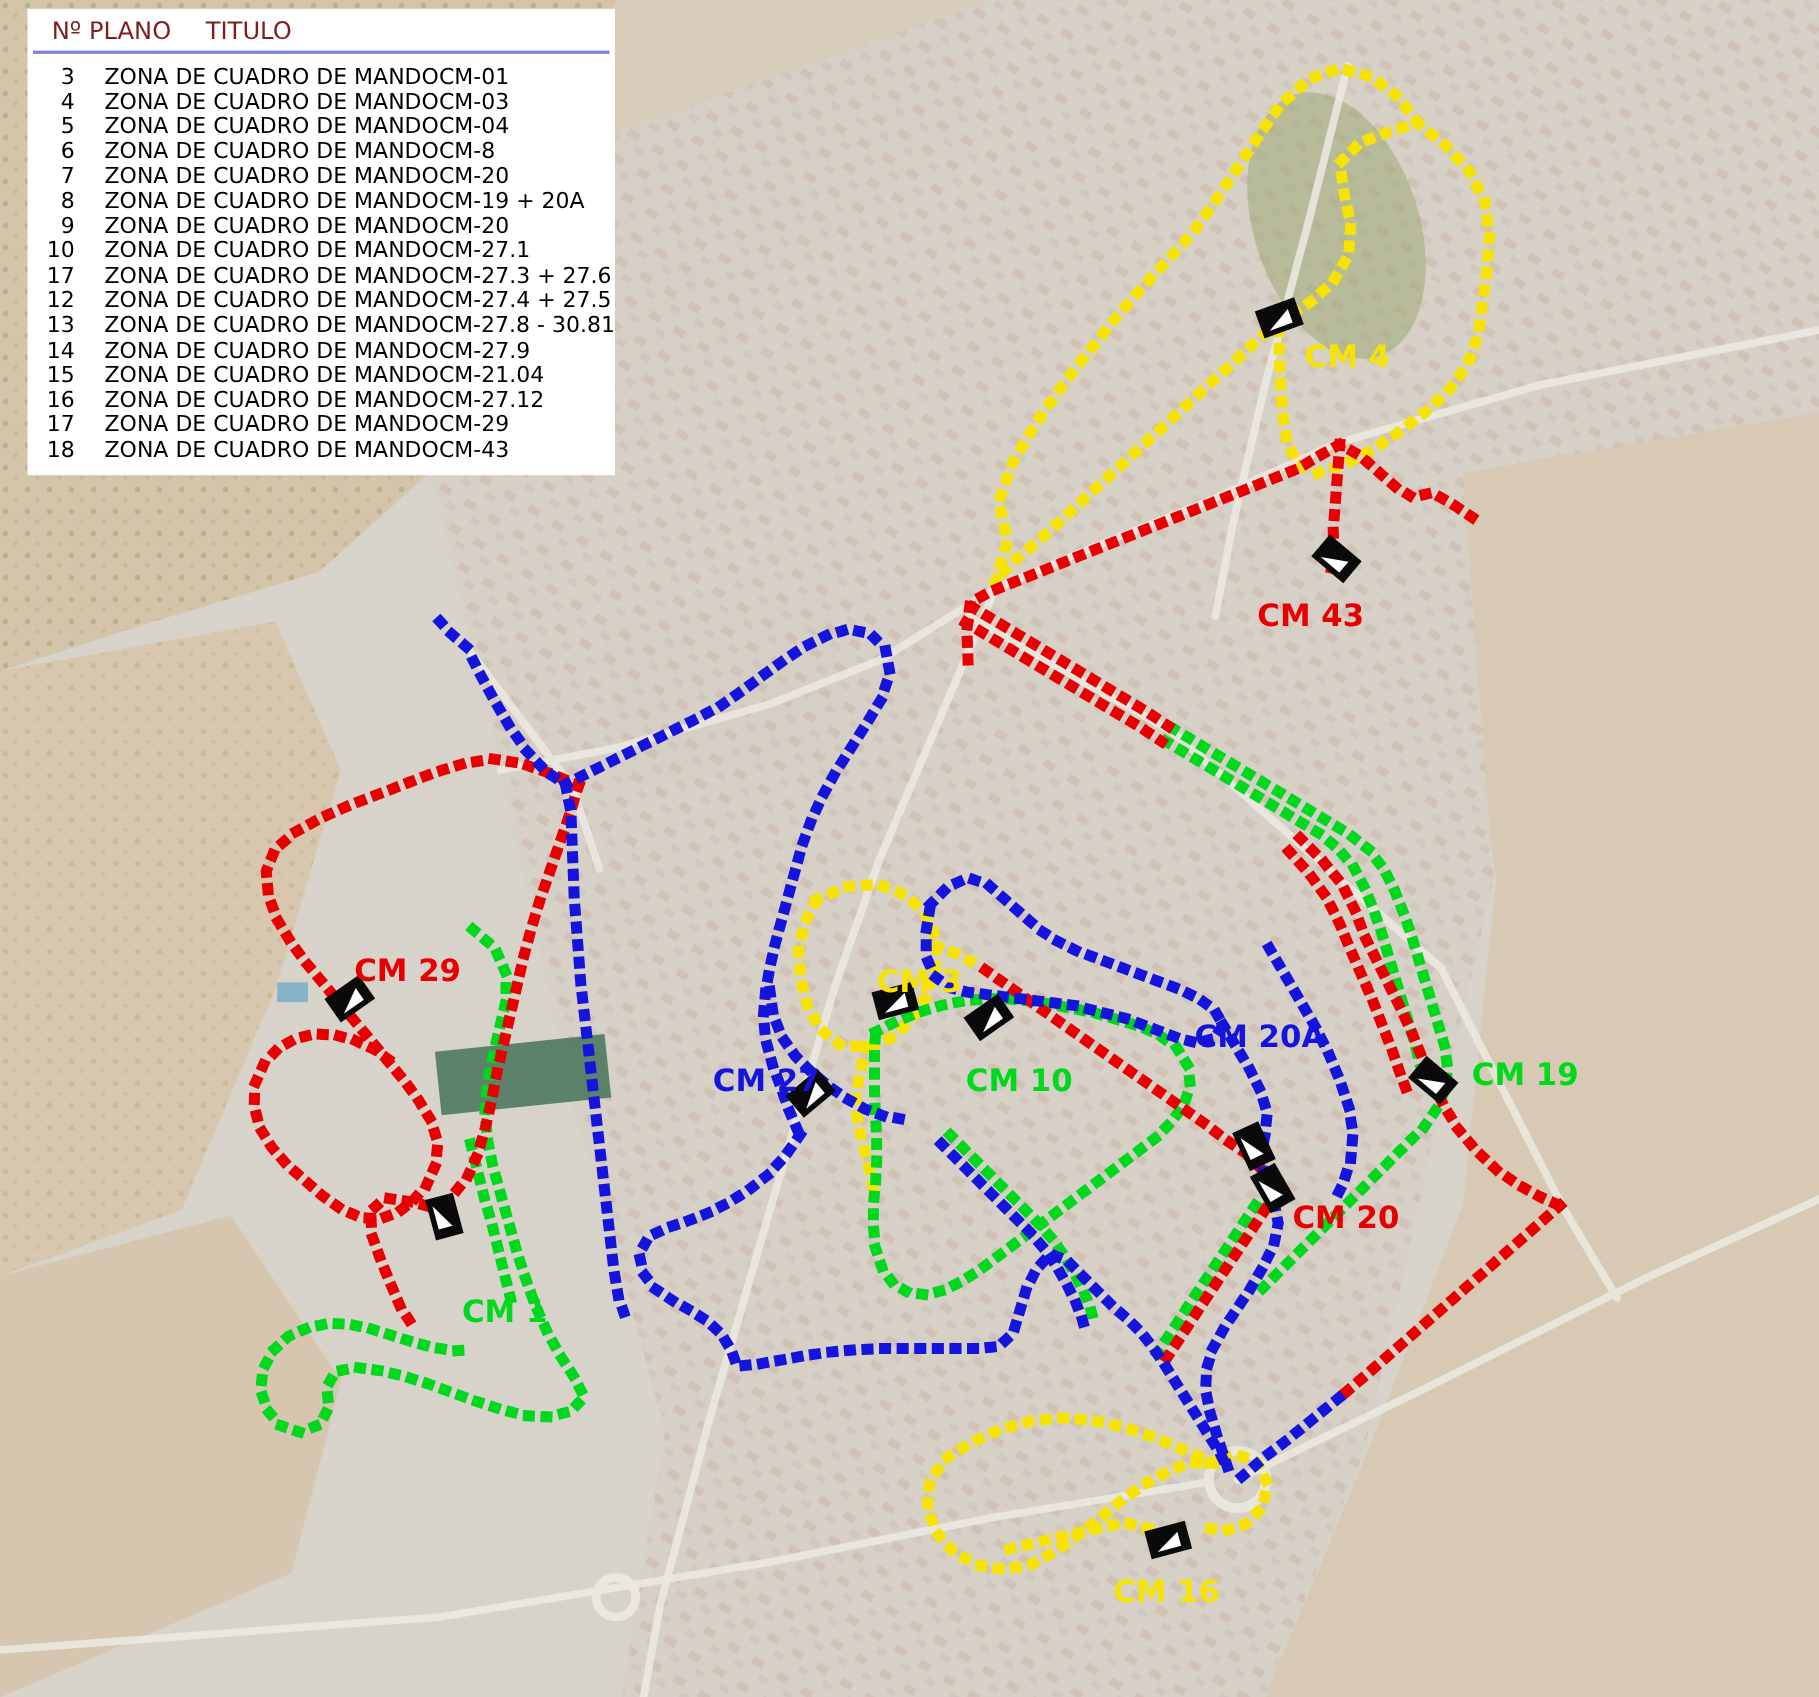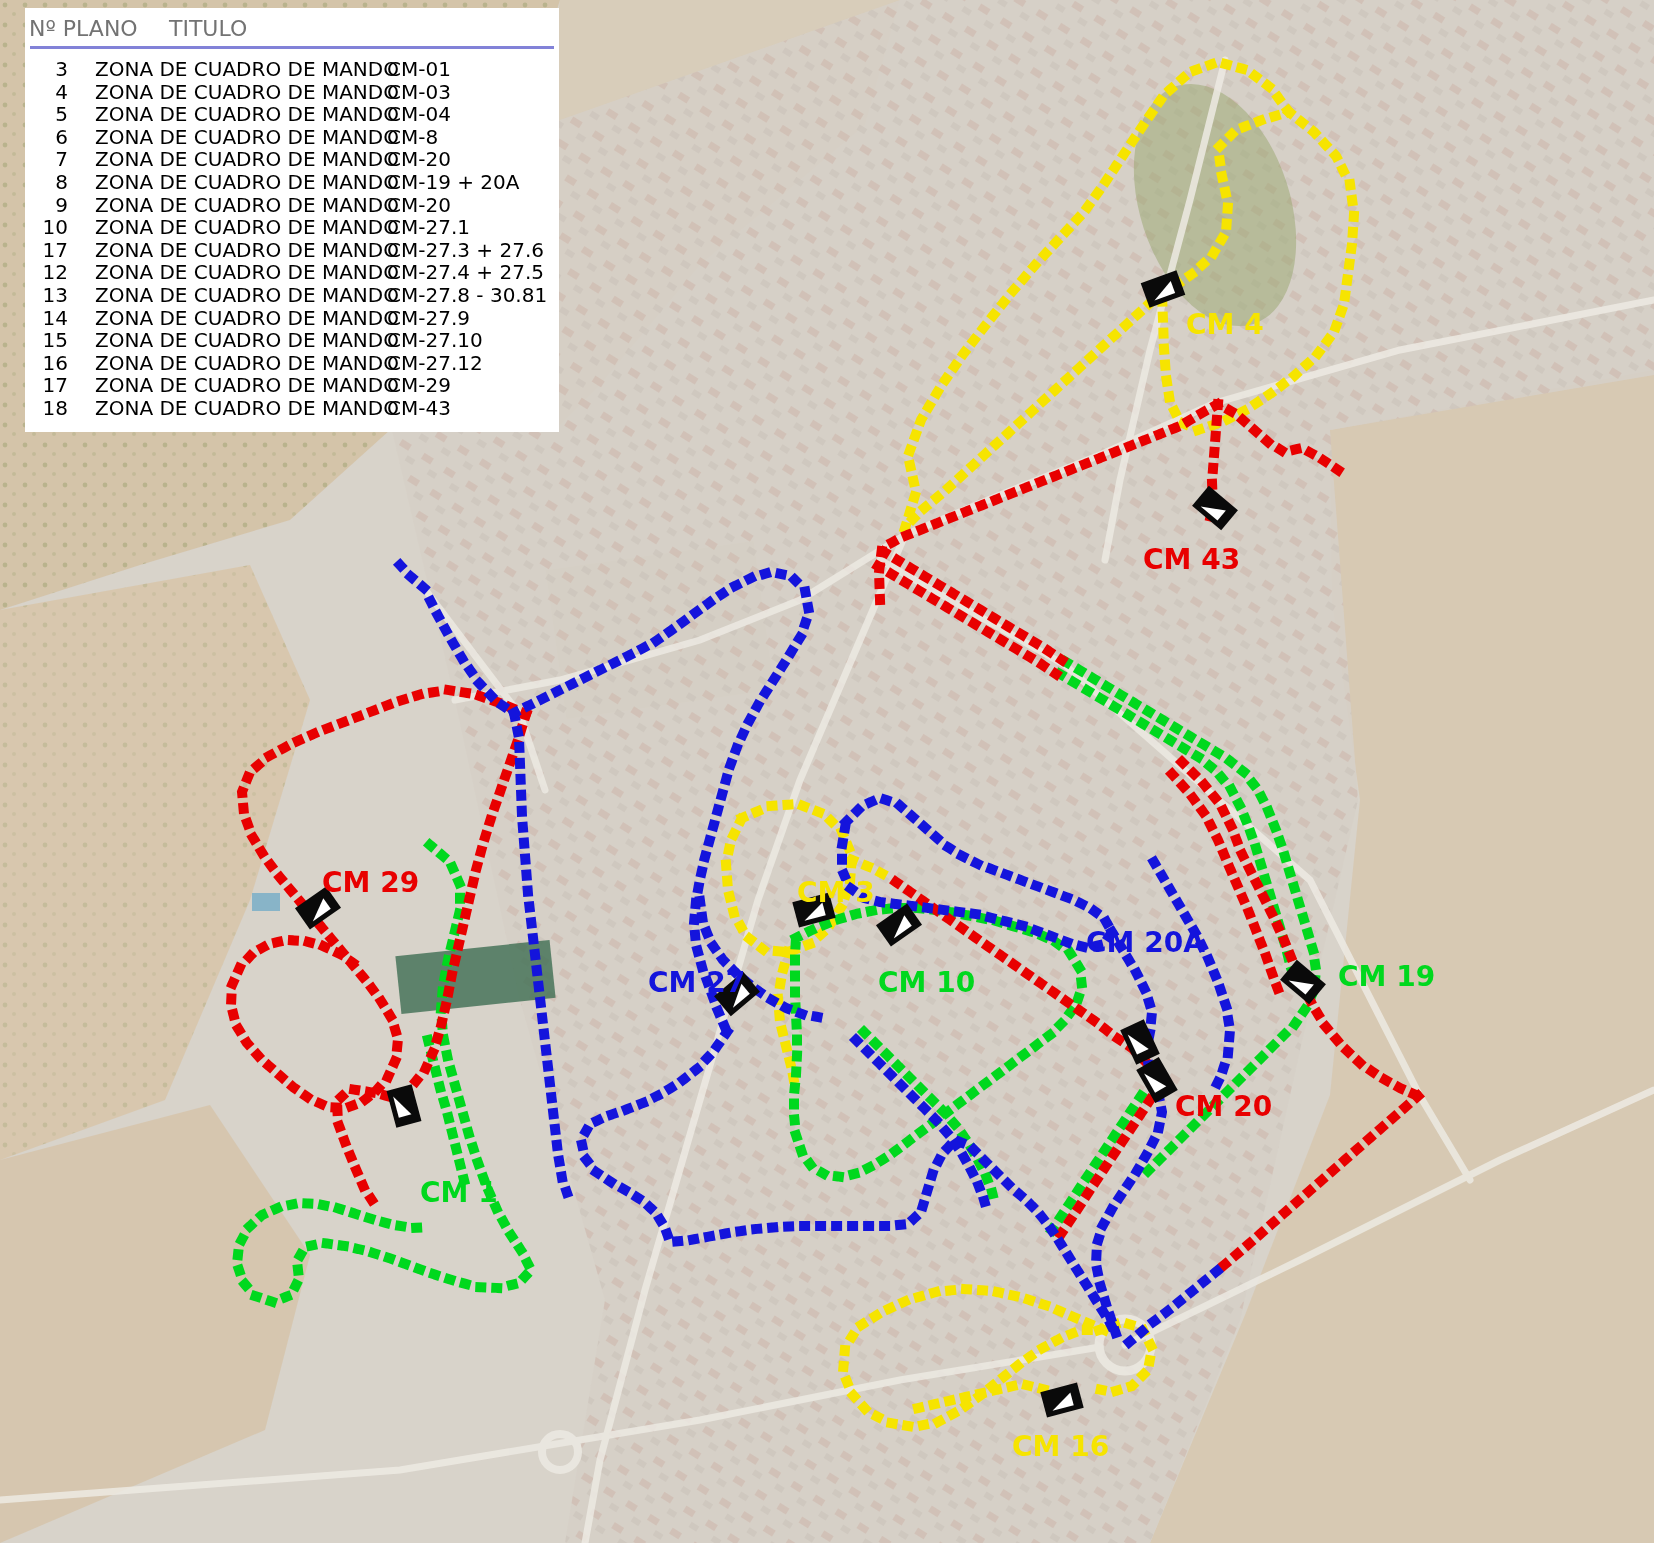--- a/index.html
+++ b/index.html
@@ -1,27 +1,27 @@
 <!DOCTYPE html>
 <html><head>
 <meta charset="utf-8">
 <style>
   html,body{margin:0;padding:0;background:#ffffff;}
   .stage{position:relative;width:1654px;height:1543px;overflow:hidden;
          font-family:"DejaVu Sans","Liberation Sans",sans-serif;background:#d8d3cb;}
   svg.map{position:absolute;left:0;top:0;}
   .legend{position:absolute;left:25px;top:8px;width:534px;background:#ffffff;
           padding:8px 0 12px 0;box-sizing:border-box;z-index:5;}
-  .legend-header{display:flex;font-size:22px;color:#737373;padding-left:4px;}
+  .legend-header{display:flex;font-size:22px;color:#7f1d1d;padding-left:22px;}
   .legend-header .c1{width:140px;}
   .legend-rule{border-bottom:3px solid #8282d8;margin:5px 0 9px 5px;width:524px;}
   .legend-row{display:flex;font-size:20px;line-height:22.6px;color:#000;}
   .lr-num{width:35px;margin-left:8px;text-align:right;}
   .lr-tit{margin-left:27px;width:292px;white-space:nowrap;}
-  .lr-cod{flex:1;white-space:nowrap;}
+  .lr-cod{flex:1;white-space:nowrap;margin-left:12px;}
 </style>
 </head>
 <body>
 
 <div class="stage">
 
   <svg class="map" width="1654" height="1543" viewBox="0 0 1654 1543">
     <defs>
       <pattern id="olv" width="20" height="20" patternUnits="userSpaceOnUse">
         <circle cx="5" cy="5" r="2.4" fill="#99a06c" opacity="0.65"></circle>
@@ -241,21 +241,21 @@
 
     <div class="legend-row">
       <span class="lr-num">14</span>
       <span class="lr-tit">ZONA DE CUADRO DE MANDO</span>
       <span class="lr-cod">CM-27.9</span>
     </div>
 
     <div class="legend-row">
       <span class="lr-num">15</span>
       <span class="lr-tit">ZONA DE CUADRO DE MANDO</span>
-      <span class="lr-cod">CM-27.10</span>
+      <span class="lr-cod">CM-21.04</span>
     </div>
 
     <div class="legend-row">
       <span class="lr-num">16</span>
       <span class="lr-tit">ZONA DE CUADRO DE MANDO</span>
       <span class="lr-cod">CM-27.12</span>
     </div>
 
     <div class="legend-row">
       <span class="lr-num">17</span>

